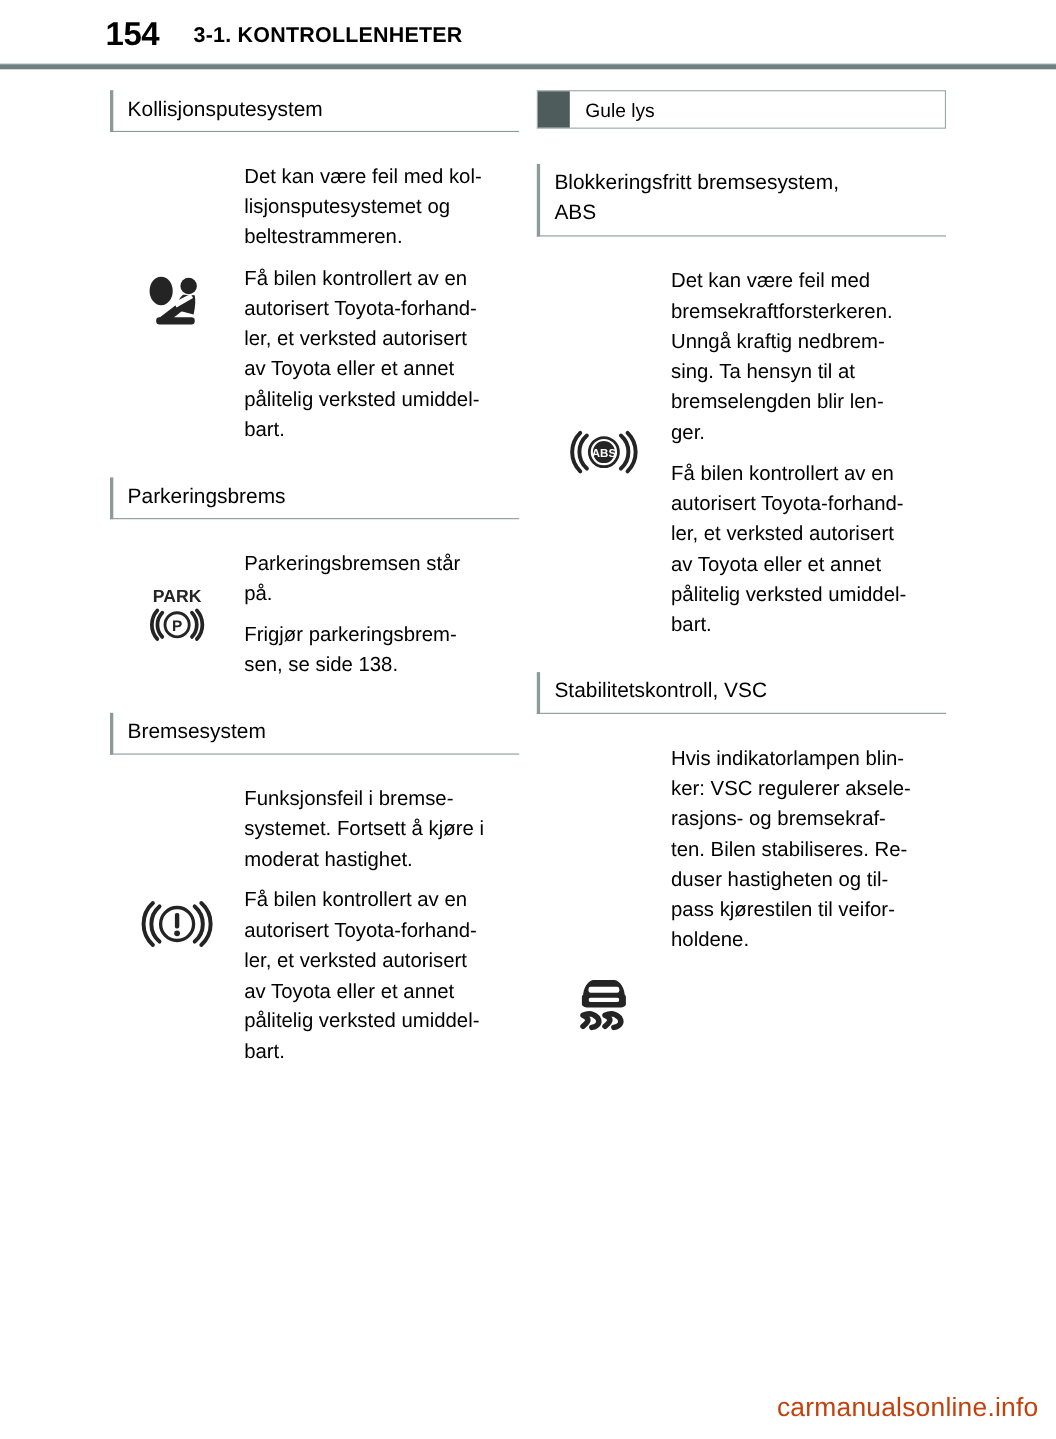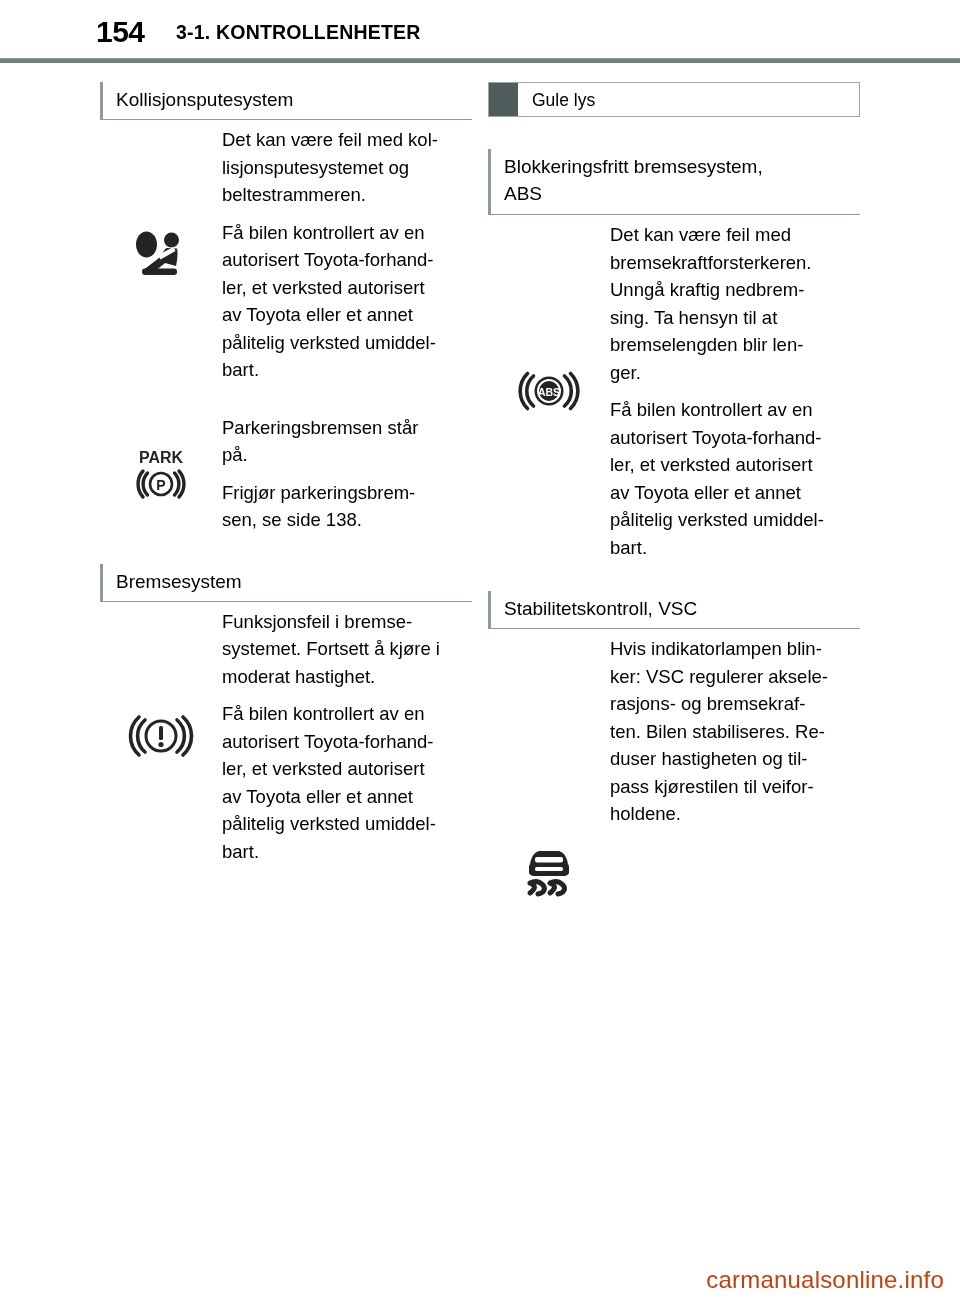--- a/index.html
+++ b/index.html
@@ -84,21 +84,21 @@
     padding-left: 14px;
     line-height: 20px;
   }
 
   
   .section-head {
     border-left: 3px solid #8c9a9a;
     border-bottom: 1px solid #8c9a9a;
     padding: 4px 0 6px 13px;
     box-sizing: border-box;
-    margin-bottom: 6px;
+    margin-bottom: 26px;
   }
   .section-head.tall { padding-bottom: 7px; }
   .section-head-title {
     font-size: 19px;
     line-height: 27px;
     white-space: pre-line;
   }
 
   
   .entry {
@@ -174,20 +174,23 @@
 autorisert Toyota-forhand-
 ler, et verksted autorisert
 av Toyota eller et annet
 pålitelig verksted umiddel-
 bart.</p>
       </div>
     </div>
   </div>
 
   <div style="margin-top:24px;">
+    <div class="section-head">
+      <div class="section-head-title">Parkeringsbrems</div>
+    </div>
     <div class="entry">
       <div class="entry-icon">
         <svg class="icon-svg" width="66" height="60" viewBox="0 0 66 60" aria-hidden="true">
           <text x="33" y="19" text-anchor="middle" font-family="Liberation Sans, sans-serif" font-size="16" font-weight="bold" fill="#242424">PARK</text>
           <circle cx="33" cy="40" r="11" fill="none" stroke="#242424" stroke-width="2.6"></circle>
           <text x="33" y="46" text-anchor="middle" font-family="Liberation Sans, sans-serif" font-size="14" font-weight="bold" fill="#242424">P</text>
           <path d="M19.5 29 A16 16 0 0 0 19.5 51" fill="none" stroke="#242424" stroke-width="3.4" stroke-linecap="round"></path>
           <path d="M15 27 A19.5 19.5 0 0 0 15 53" fill="none" stroke="#242424" stroke-width="3.4" stroke-linecap="round"></path>
           <path d="M46.5 29 A16 16 0 0 1 46.5 51" fill="none" stroke="#242424" stroke-width="3.4" stroke-linecap="round"></path>
           <path d="M51 27 A19.5 19.5 0 0 1 51 53" fill="none" stroke="#242424" stroke-width="3.4" stroke-linecap="round"></path>

